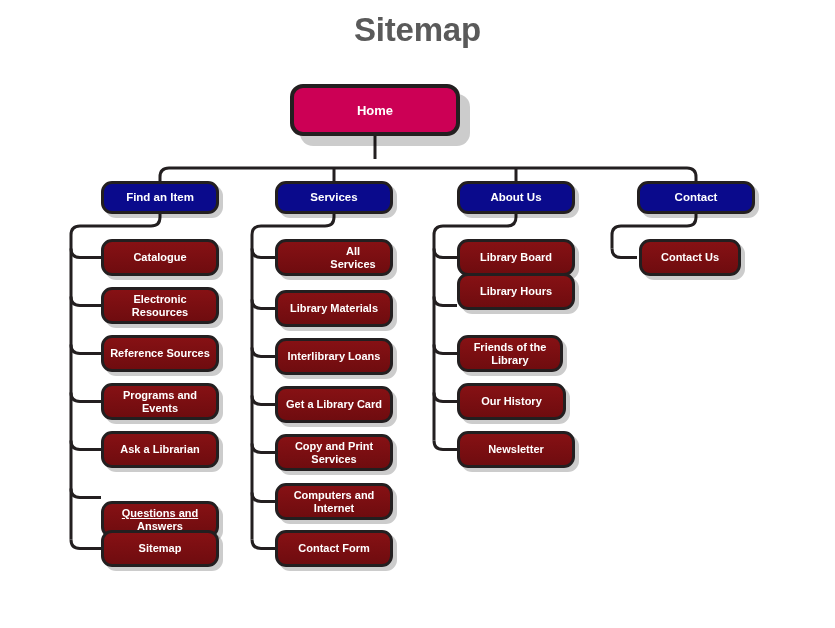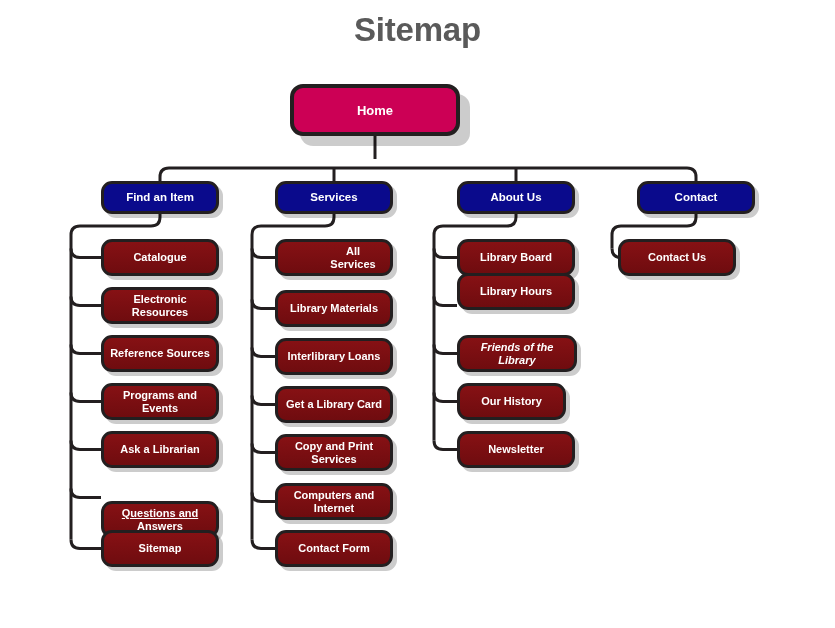--- a/index.html
+++ b/index.html
@@ -173,30 +173,30 @@
       </div>
       <div class="node section" style="left: 457px; top: 181px; width: 118px; height: 33px;">
         <span class="node-label">About Us</span>
       </div>
       <div class="node leaf" style="left: 457px; top: 239px; width: 118px; height: 37px;">
         <span class="node-label">Library Board</span>
       </div>
       <div class="node leaf" style="left: 457px; top: 273px; width: 118px; height: 37px;">
         <span class="node-label">Library Hours</span>
       </div>
-      <div class="node leaf" style="left: 457px; top: 335px; width: 120px; height: 37px; font-style: italic;">
+      <div class="node leaf" style="left: 457px; top: 335px; width: 106px; height: 37px;">
         <span class="node-label">Friends of the Library</span>
       </div>
       <div class="node leaf" style="left: 457px; top: 383px; width: 109px; height: 37px;">
         <span class="node-label">Our History</span>
       </div>
       <div class="node leaf" style="left: 457px; top: 431px; width: 118px; height: 37px;">
         <span class="node-label">Newsletter</span>
       </div>
       <div class="node section" style="left: 637px; top: 181px; width: 118px; height: 33px;">
         <span class="node-label">Contact</span>
       </div>
-      <div class="node leaf" style="left: 618px; top: 239px; width: 118px; height: 37px;">
+      <div class="node leaf" style="left: 639px; top: 239px; width: 102px; height: 37px;">
         <span class="node-label">Contact Us</span>
       </div>
     </div>
 
 </div>
 
 </body></html>

